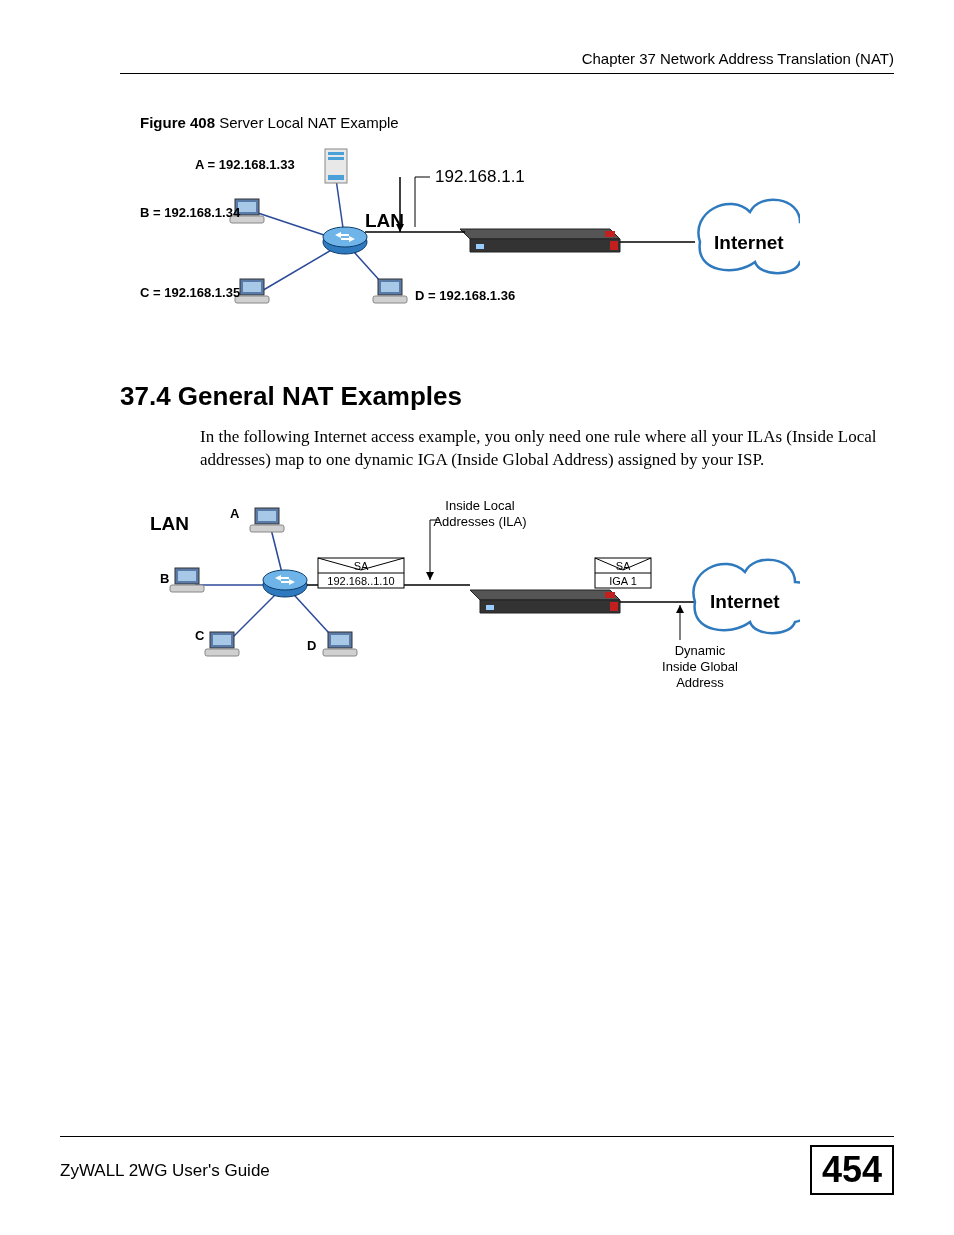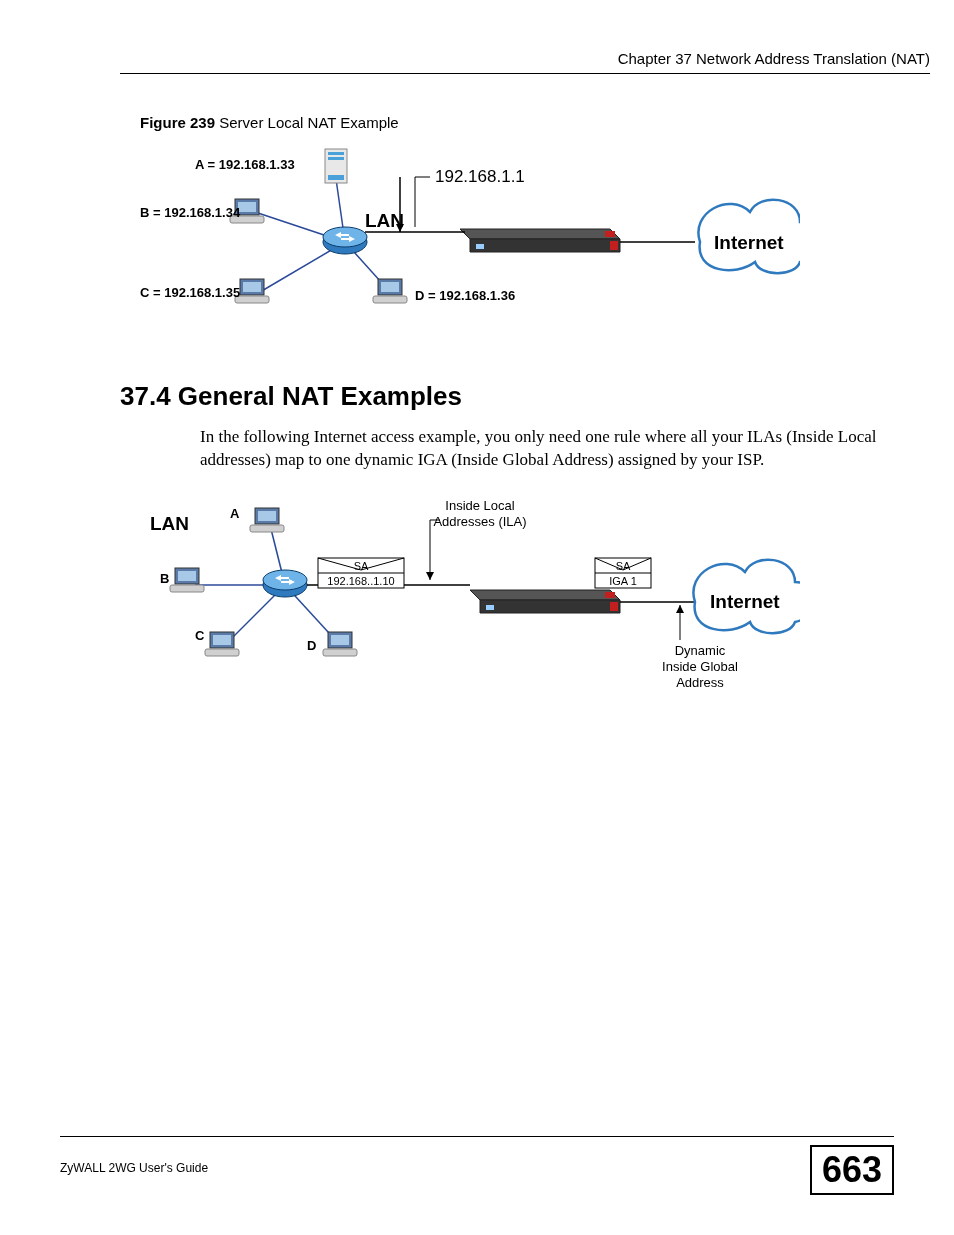--- a/index.html
+++ b/index.html
@@ -7,21 +7,21 @@
     padding: 0;
     background: #fff;
     font-family: "Times New Roman", Times, serif;
     color: #000;
     width: 954px;
     height: 1235px;
     position: relative;
     box-sizing: border-box;
   }
   .page {
-    padding: 50px 24px 40px 60px;
+    padding: 50px 60px 40px 60px;
     box-sizing: border-box;
     height: 100%;
     position: relative;
   }
   .header-line {
     font-family: Arial, Helvetica, sans-serif;
     font-size: 15px;
     text-align: right;
     border-bottom: 1.5px solid #000;
     padding-bottom: 6px;
@@ -61,21 +61,21 @@
   .footer {
     position: absolute;
     left: 60px;
     right: 60px;
     bottom: 40px;
     border-top: 1.5px solid #000;
     padding-top: 10px;
     font-family: Arial, Helvetica, sans-serif;
   }
   .footer-left {
-    font-size: 12px;
+    font-size: 17px;
     float: left;
     margin-top: 14px;
   }
   .footer-right {
     float: right;
     font-size: 36px;
     font-weight: bold;
     border: 2px solid #000;
     padding: 2px 10px;
     margin-top: -2px;
@@ -87,21 +87,21 @@
   .svglabel-med { font-family: Arial, Helvetica, sans-serif; font-size: 17px; }
 </style>
 </head>
 <body>
 
 <div class="page">
 
   <div class="header-line">Chapter 37 Network Address Translation (NAT)</div>
 
   <div class="fig-caption">
-    <b>Figure 239</b><span>   Server Local NAT Example</span>
+    <b>Figure 408</b><span>   Server Local NAT Example</span>
   </div>
 
   <div class="diagram">
     <svg width="660" height="190" viewBox="0 0 660 190">
 
       <g stroke="#2b4a9a" stroke-width="1.5">
         <line x1="205" y1="105" x2="195" y2="35"></line>
         <line x1="205" y1="105" x2="115" y2="75"></line>
         <line x1="205" y1="105" x2="120" y2="155"></line>
         <line x1="205" y1="105" x2="250" y2="155"></line>
@@ -273,16 +273,16 @@
                  c25 0 25 35 0 40
                  c-5 15 -40 15 -45 0
                  c-20 15 -60 10 -55 -20 z" fill="#fff" stroke="#2f7abf" stroke-width="2.5"></path>
         <text x="570" y="118" class="svglabel-big">Internet</text>
       </g>
     </svg>
   </div>
 
   <div class="footer">
     <span class="footer-left">ZyWALL 2WG User's Guide</span>
-    <span class="footer-right">663</span>
+    <span class="footer-right">454</span>
   </div>
 
 </div>
 
 </body></html>

